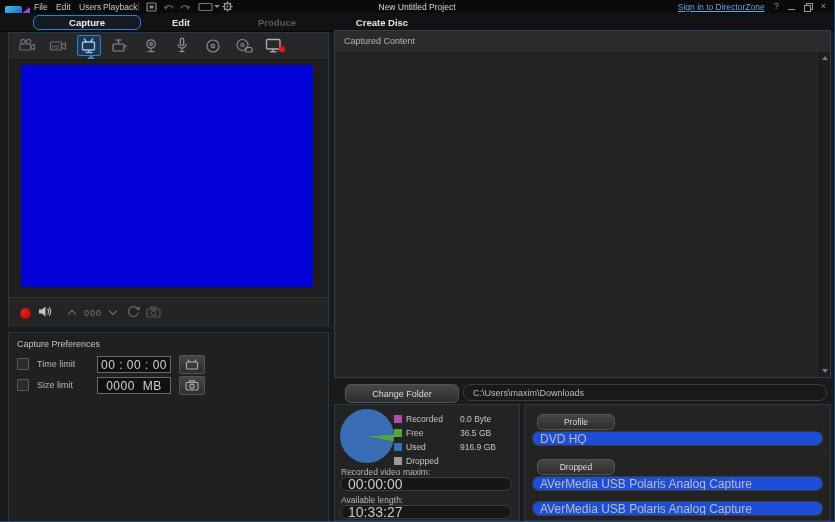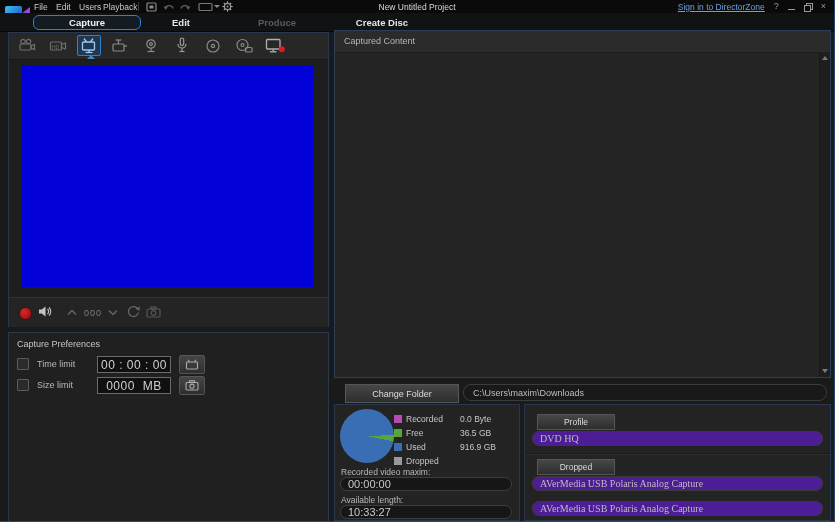--- a/index.html
+++ b/index.html
@@ -65,39 +65,39 @@
             background:linear-gradient(#464646,#2e2e2e);display:flex;align-items:center;justify-content:center;}
   
   #captured{left:334px;top:30px;width:497px;height:348px;background:#242424;border:1px solid #2b3f58;box-sizing:border-box;}
   #captured-header{position:absolute;left:0;top:0;width:100%;height:21px;background:#2b2b2b;border-bottom:1px solid #1b1b1b;}
   #captured-title{position:absolute;left:9px;top:5px;font-size:9px;color:#b5b5b5;}
   #vscroll{position:absolute;right:0;top:21px;width:10px;height:325px;background:#1e1e1e;border-left:1px solid #181818;}
   .scroll-arrow{position:absolute;left:2px;width:0;height:0;border-left:3px solid transparent;border-right:3px solid transparent;}
   #scroll-up{top:4px;border-bottom:4px solid #7a7a7a;}
   #scroll-down{bottom:4px;border-top:4px solid #7a7a7a;}
   
-  .btn{border:1px solid #565656;border-radius:0;background:linear-gradient(#474747,#2d2d2d);
+  .btn{border:1px solid #565656;border-radius:6px;background:linear-gradient(#474747,#2d2d2d);
        display:flex;align-items:center;justify-content:center;font-size:9px;color:#dcdcdc;}
   #change-folder-btn{left:345px;top:384px;width:112px;height:17px;}
   #folder-path{left:463px;top:384px;width:364px;height:17px;background:#191919;border:1px solid #3c3c3c;border-radius:8px;
                display:flex;align-items:center;font-size:9px;color:#bdbdbd;padding-left:9px;box-sizing:border-box;}
   
   #disk-panel{left:334px;top:404px;width:186px;height:117px;background:#232323;border:1px solid #27384e;box-sizing:border-box;}
   #disk-pie{position:absolute;left:5px;top:4px;width:54px;height:54px;border-radius:50%;background:#3a6eb4;}
   .leg-row{position:absolute;left:59px;height:9px;}
   .leg-sq{position:absolute;left:0;top:0;width:8px;height:8px;}
   .leg-lbl{position:absolute;left:12px;top:-1px;font-size:8.5px;color:#c8c8c8;white-space:nowrap;}
   .leg-val{position:absolute;left:66px;top:-1px;font-size:8.5px;color:#c8c8c8;white-space:nowrap;}
   .len-lbl{position:absolute;left:6px;font-size:8.5px;color:#b8b8b8;}
   .len-field{position:absolute;left:5px;width:172px;height:14px;background:#161616;border:1px solid #3e3e3e;border-radius:7px;
-             display:flex;align-items:center;padding-left:7px;box-sizing:border-box;font-size:11px;color:#c9c9c9;}
+             display:flex;align-items:center;padding-left:7px;box-sizing:border-box;font-size:14px;color:#c9c9c9;}
   #out-panel{left:524px;top:404px;width:307px;height:117px;background:#232323;border:1px solid #27384e;box-sizing:border-box;}
   .out-btn{position:absolute;left:12px;width:76px;height:14px;font-size:8.5px;}
-  .out-field{position:absolute;left:7px;width:291px;height:15px;background:#4c1d95;border:1px solid #3a3a3a;border-radius:7px;
-             display:flex;align-items:center;padding-left:7px;box-sizing:border-box;font-size:10px;color:#bcbcbc;white-space:nowrap;overflow:hidden;font-family:Liberation Serif, serif;}
+  .out-field{position:absolute;left:7px;width:291px;height:15px;background:#1d4ed8;border:1px solid #3a3a3a;border-radius:7px;
+             display:flex;align-items:center;padding-left:7px;box-sizing:border-box;font-size:12px;color:#bcbcbc;white-space:nowrap;overflow:hidden;}
   #out-divider{position:absolute;left:0;top:48px;width:100%;height:1px;background:#1a1a1a;border-bottom:1px solid #2e2e2e;}
   svg{display:block;}
 </style>
 </head>
 <body>
 
 <div id="app">
 
   <div class="abs" id="menubar"></div>
   <div class="abs" id="logo">

